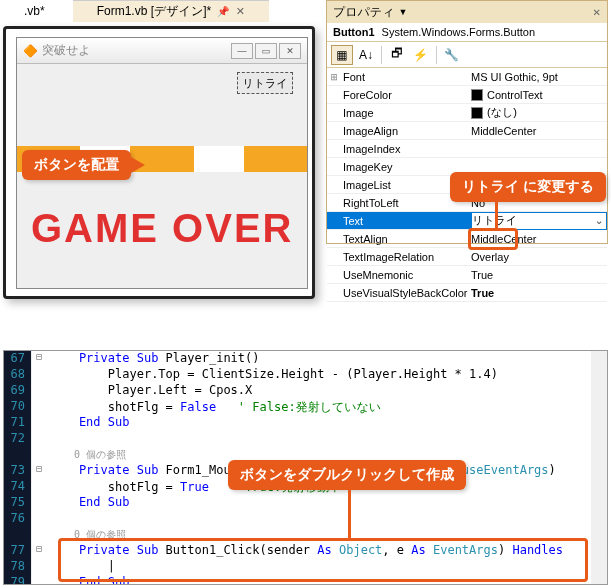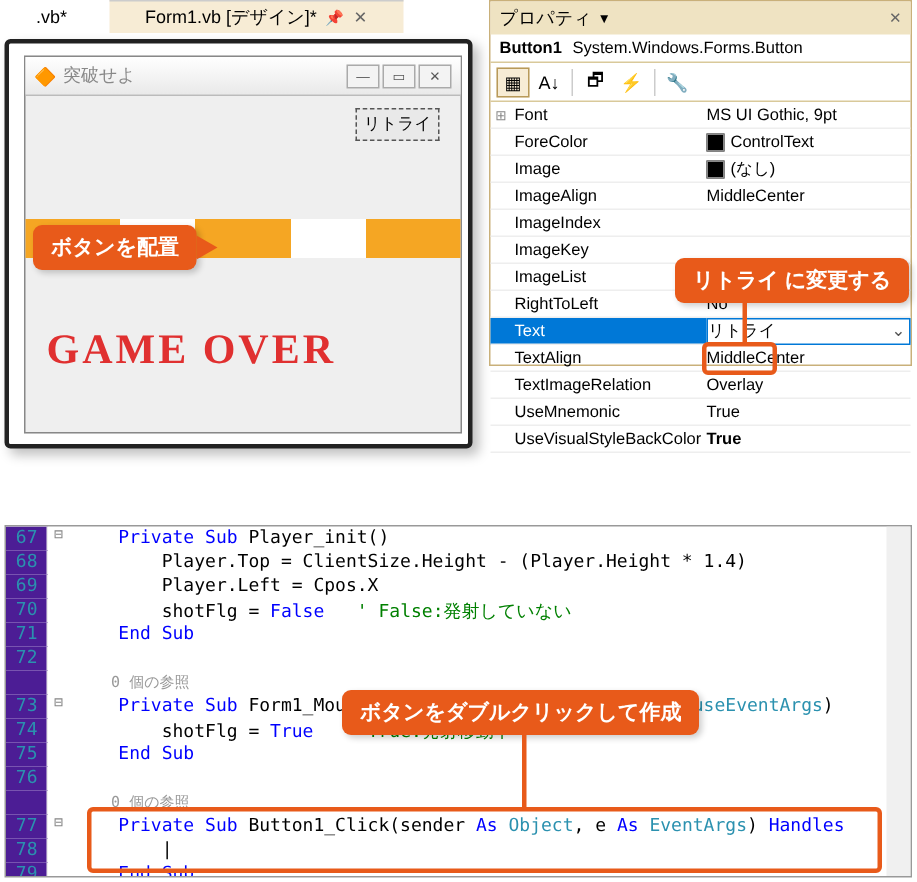--- a/index.html
+++ b/index.html
@@ -13,21 +13,21 @@
   
   .designer { position: absolute; left: 3px; top: 26px; width: 312px; height: 273px; border: 3px solid #222; border-radius: 4px; background: #fff; box-shadow: 4px 4px 8px rgba(0,0,0,.25); overflow: hidden; }
   .form-window { position: absolute; left: 10px; top: 8px; width: 292px; height: 252px; border: 1px solid #888; background: #efefef; }
   .form-title { height: 26px; background: linear-gradient(#fff,#e9e9e9); border-bottom: 1px solid #bbb; display: flex; align-items: center; padding: 0 6px; font-size: 12px; color: #888; }
   .win-btns { margin-left: auto; display: flex; gap: 2px; }
   .win-btn { width: 22px; height: 16px; border: 1px solid #aaa; background: #f3f3f3; font-size: 9px; text-align: center; line-height: 14px; color: #555; }
   .retry-btn { position: absolute; right: 14px; top: 34px; width: 56px; height: 22px; border: 1px dashed #555; background: #e9e9e9; font-size: 11px; text-align: center; line-height: 20px; }
   .orange-blocks { position: absolute; left: 0; top: 108px; width: 100%; height: 26px; display: flex; }
   .ob { flex: 1; background: #f5a623; }
   .ob-gap { width: 50px; background: #fff; }
-  .game-over { position: absolute; left: 14px; top: 180px; font-size: 28px; font-weight: bold; color: #e03030; font-family: Liberation Serif, serif; letter-spacing: 2px; }
+  .game-over { position: absolute; left: 14px; top: 168px; font-size: 40px; font-weight: bold; color: #e03030; font-family: Liberation Sans, sans-serif; letter-spacing: 2px; }
   
   .callout { position: absolute; background: #e85a1a; color: #fff; border-radius: 6px; padding: 6px 12px; font-size: 14px; font-weight: bold; box-shadow: 2px 2px 4px rgba(0,0,0,.2); }
   .callout-arrow { position: absolute; width: 0; height: 0; }
   .ca-right { border-left: 14px solid #e85a1a; border-top: 8px solid transparent; border-bottom: 8px solid transparent; right: -14px; top: 50%; transform: translateY(-50%); }
   .highlight-box { position: absolute; border: 3px solid #e85a1a; border-radius: 4px; }
   .connector { position: absolute; background: #e85a1a; }
   
   .props { position: absolute; left: 326px; top: 0; width: 282px; height: 244px; border: 1px solid #c9b07a; background: #fff; }
   .props-title { background: #efe3c2; height: 22px; font-size: 12px; padding: 3px 6px; display: flex; align-items: center; }
   .props-title-x { margin-left: auto; font-size: 10px; color: #666; }
@@ -42,21 +42,21 @@
   .props-name { width: 130px; padding-left: 2px; }
   .props-val { flex: 1; display: flex; align-items: center; gap: 4px; }
   .props-row-sel { background: #0078d7; color: #fff; }
   .props-row-sel .props-val { background: #fff; color: #000; border: 1px solid #0078d7; height: 18px; }
   .color-swatch { width: 12px; height: 12px; background: #000; border: 1px solid #888; }
   .dd { margin-left: auto; width: 14px; text-align: center; color: #555; }
   .bold { font-weight: bold; }
   
   .code { position: absolute; left: 3px; top: 350px; width: 605px; height: 235px; border: 1px solid #999; background: #fff; font-family: Consolas, "MS Gothic", monospace; font-size: 12px; overflow: hidden; }
   .code-line { display: flex; height: 16px; white-space: pre; }
-  .gutter { width: 28px; text-align: right; padding-right: 6px; color: #2b91af; background: #4c1d95; border-right: 1px solid #eee; }
+  .gutter { width: 28px; text-align: right; padding-right: 6px; color: #2b91af; background: #0f172a; border-right: 1px solid #eee; }
   .fold { width: 14px; text-align: center; color: #888; font-size: 10px; }
   .ct { padding-left: 4px; }
   .kw { color: #0000ff; }
   .typ { color: #2b91af; }
   .com { color: #008000; }
   .ref { color: #999; font-size: 10px; }
   .code-highlight { position: absolute; border: 3px solid #e85a1a; border-radius: 4px; }
   .scrollbar-v { position: absolute; right: 0; top: 0; width: 16px; bottom: 0; background: #f0f0f0; }
 </style>
 </head>

